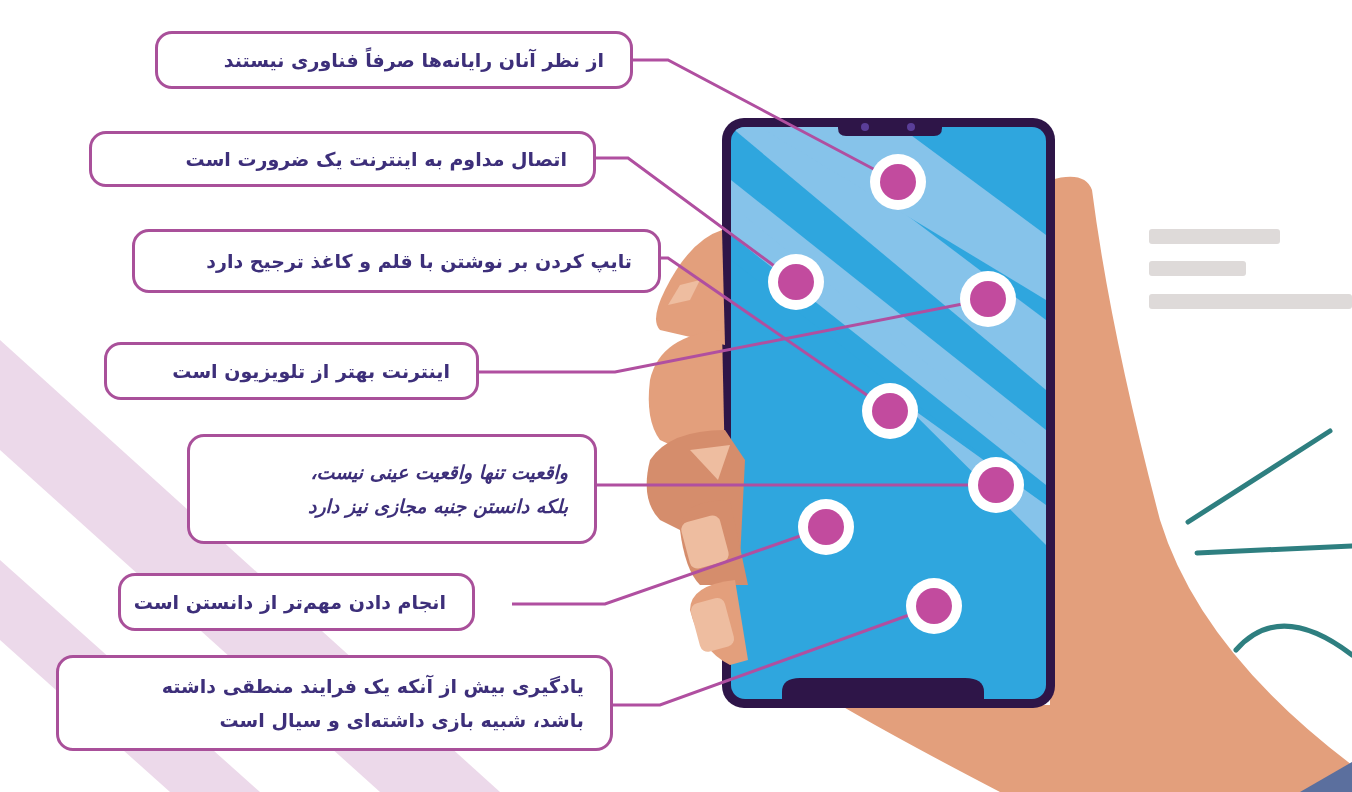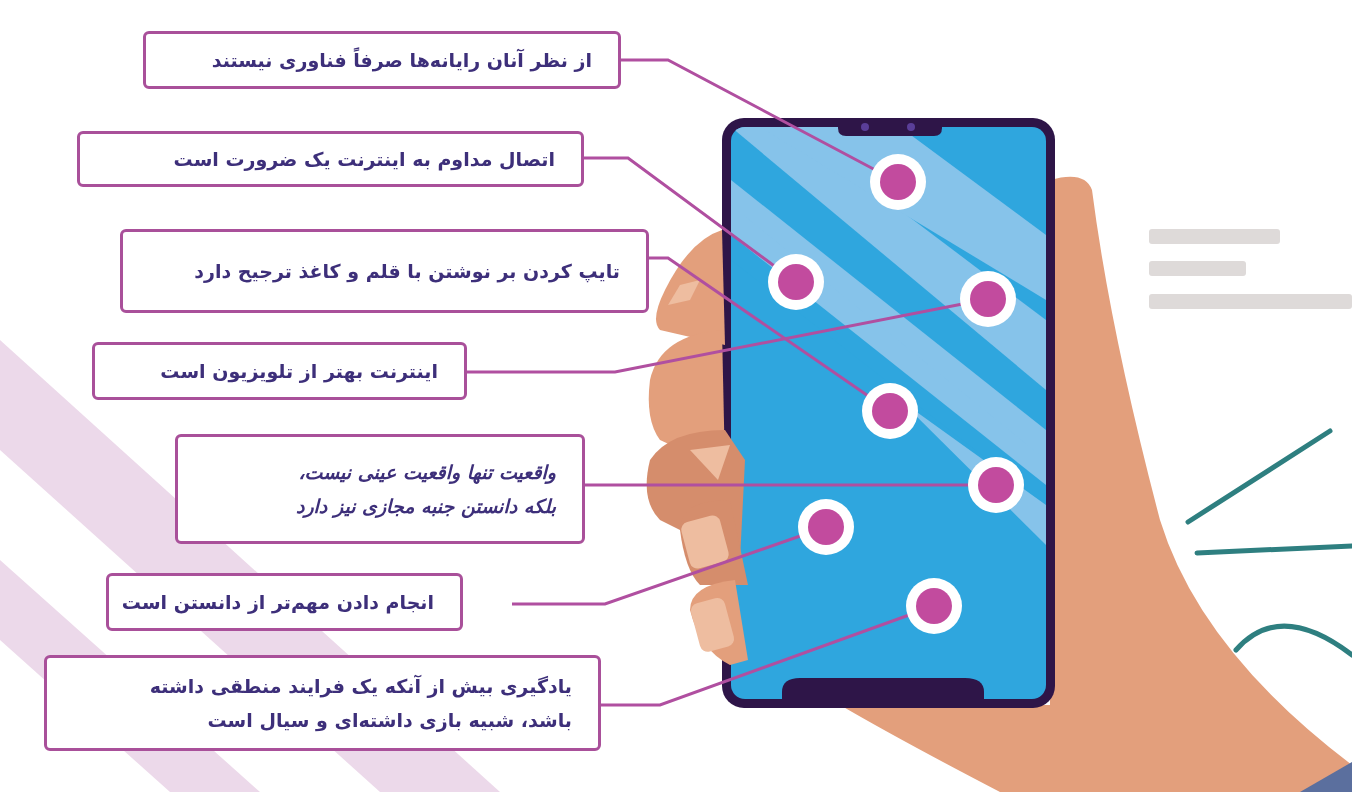--- a/index.html
+++ b/index.html
@@ -7,31 +7,31 @@
       width: 1352px; height: 792px; position: relative; overflow: hidden;
       background: #ffffff;
       font-family: "DejaVu Sans", sans-serif;
     }
     .stage { position: absolute; left: 0; top: 0; width: 1352px; height: 792px; }
     svg.art { position: absolute; left: 0; top: 0; }
     .callout {
       position: absolute;
       box-sizing: border-box;
       border: 3px solid #a9509a;
-      border-radius: 6px;
+      border-radius: 17px;
       background: #ffffff;
       color: #3d2f7a;
       font-weight: bold;
       font-size: 19px;
       line-height: 34px;
       direction: rtl;
       text-align: right;
       padding: 0 26px;
       white-space: nowrap;
-      display: flex; flex-direction: column; justify-content: center;
+      display: flex; flex-direction: column; justify-content: center; margin-left: 12px;
     }
     .callout span { display: block; }
   </style>
 </head>
 <body>
 
 <div class="stage">
 
   <svg class="art" width="1352" height="792" viewBox="0 0 1352 792">
 
@@ -116,21 +116,21 @@
         <circle cx="934" cy="606" r="18" fill="#c24b9e"></circle>
     </g>
   </svg>
 
   <div class="callout" style="left:143px;top:31px;width:478px;height:58px;">
     <span>از نظر آنان رایانه‌ها صرفاً فناوری نیستند</span>
   </div>
   <div class="callout" style="left:77px;top:131px;width:507px;height:56px;">
     <span>اتصال مداوم به اینترنت یک ضرورت است</span>
   </div>
-  <div class="callout" style="left:120px;top:229px;width:529px;height:84px;">
+  <div class="callout" style="left:120px;top:229px;width:529px;height:64px;">
     <span>تایپ کردن بر نوشتن با قلم و کاغذ ترجیح دارد</span>
   </div>
   <div class="callout" style="left:92px;top:342px;width:375px;height:58px;justify-content:center;">
     <span>اینترنت بهتر از تلویزیون است</span>
   </div>
   <div class="callout" style="left:175px;top:434px;width:410px;height:110px;font-style:italic;">
     <span>واقعیت تنها واقعیت عینی نیست،</span>
     <span>بلکه دانستن جنبه مجازی نیز دارد</span>
   </div>
   <div class="callout" style="left:106px;top:573px;width:357px;height:58px;">

